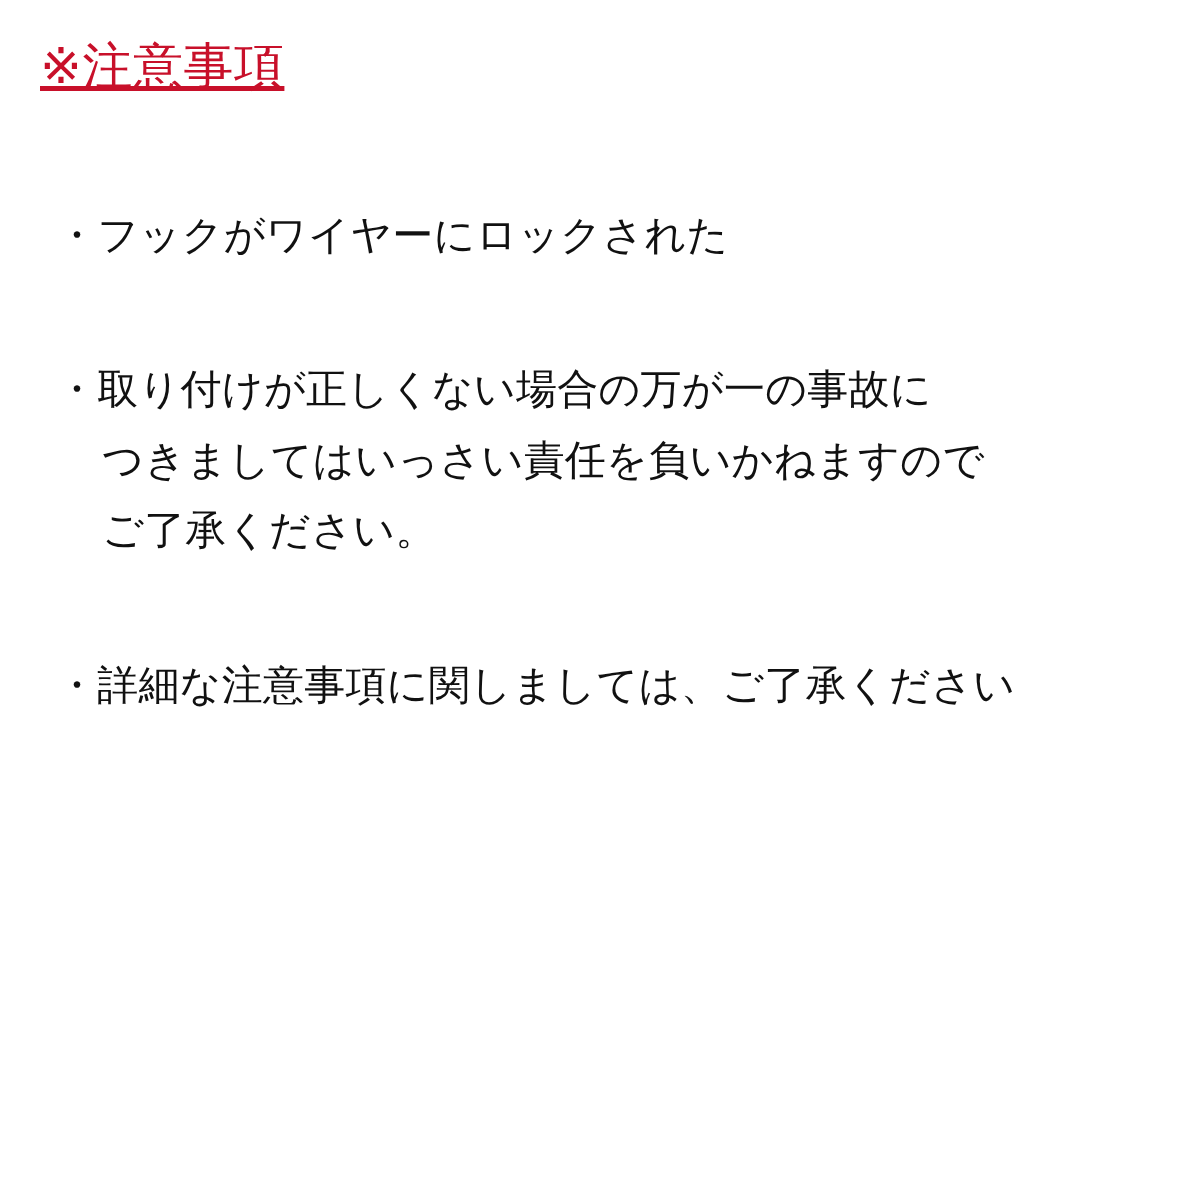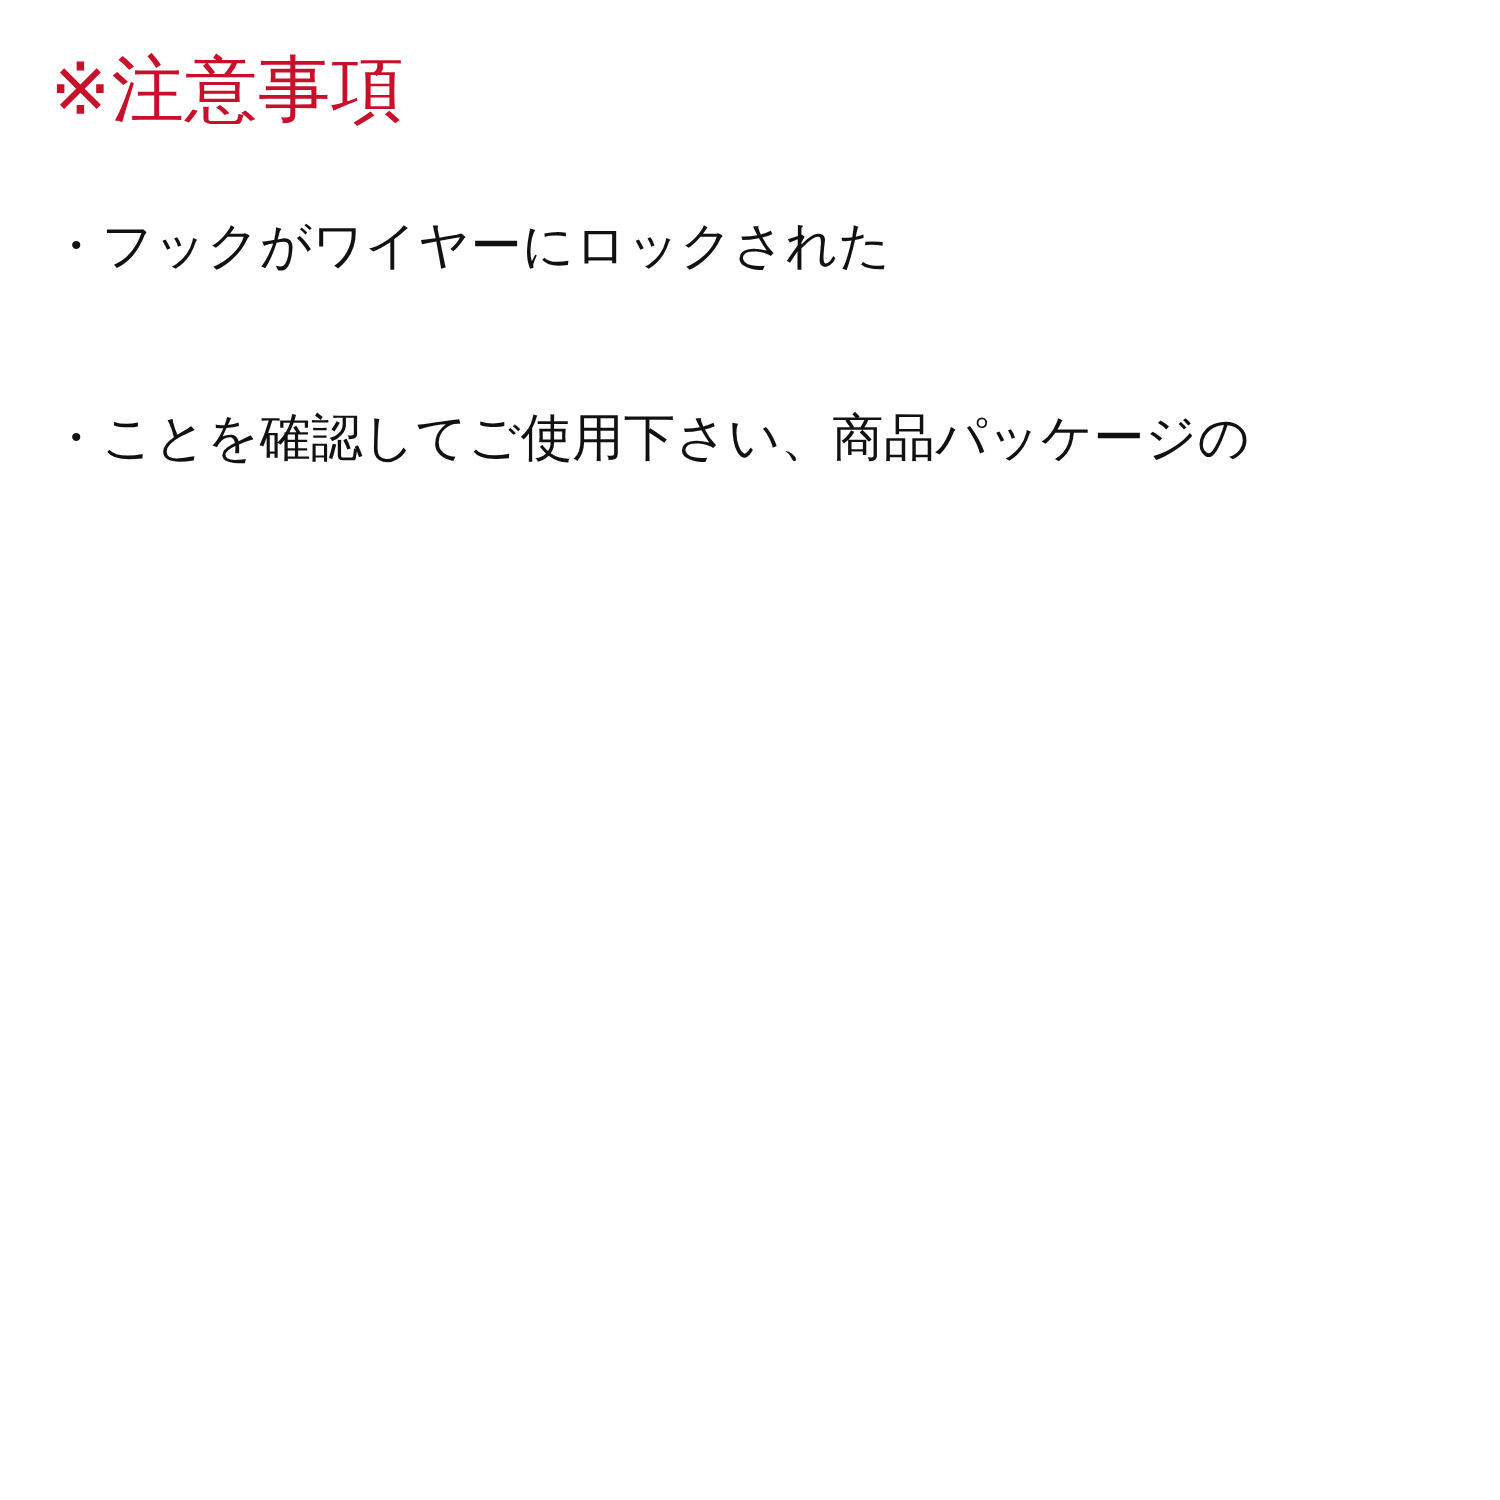--- a/index.html
+++ b/index.html
@@ -15,30 +15,31 @@
   }
   .page {
     position: relative;
     width: 1200px;
     height: 1200px;
     box-sizing: border-box;
     padding: 38px 40px 0 40px;
   }
   .notice-heading {
     color: #c8102a;
-    font-size: 58px;
+    font-size: 50px;
     line-height: 1.15;
     font-weight: 500;
     letter-spacing: 0.01em;
-    margin: 0 0 56px 0;
+    margin: 0 0 104px 0;
     white-space: nowrap;
+    text-decoration: underline;
   }
   .notice-list {
     list-style: none;
-    margin: 0;
+    margin: 16px;
     padding: 0;
   }
   .notice-item {
     color: #111111;
     font-size: 41px;
     line-height: 1.72;
     font-weight: 400;
     letter-spacing: 0.005em;
     margin: 0 0 84px 0;
     padding-left: 0;
@@ -60,20 +61,25 @@
 <div class="page">
 
   <h1 class="notice-heading">※注意事項</h1>
 
   <ul class="notice-list">
 
     <li class="notice-item">
       <span class="notice-line">・フックがワイヤーにロックされた</span>
     </li>
 
+    <li class="notice-item">
+      <span class="notice-line">・取り付けが正しくない場合の万が一の事故に</span>
+      <span class="notice-line indent">つきましてはいっさい責任を負いかねますので</span>
+      <span class="notice-line indent">ご了承ください。</span>
+    </li>
 
     <li class="notice-item">
-      <span class="notice-line">・ことを確認してご使用下さい、商品パッケージの</span>
+      <span class="notice-line">・詳細な注意事項に関しましては、ご了承ください</span>
     </li>
 
   </ul>
 
 </div>
 
 </body></html>

